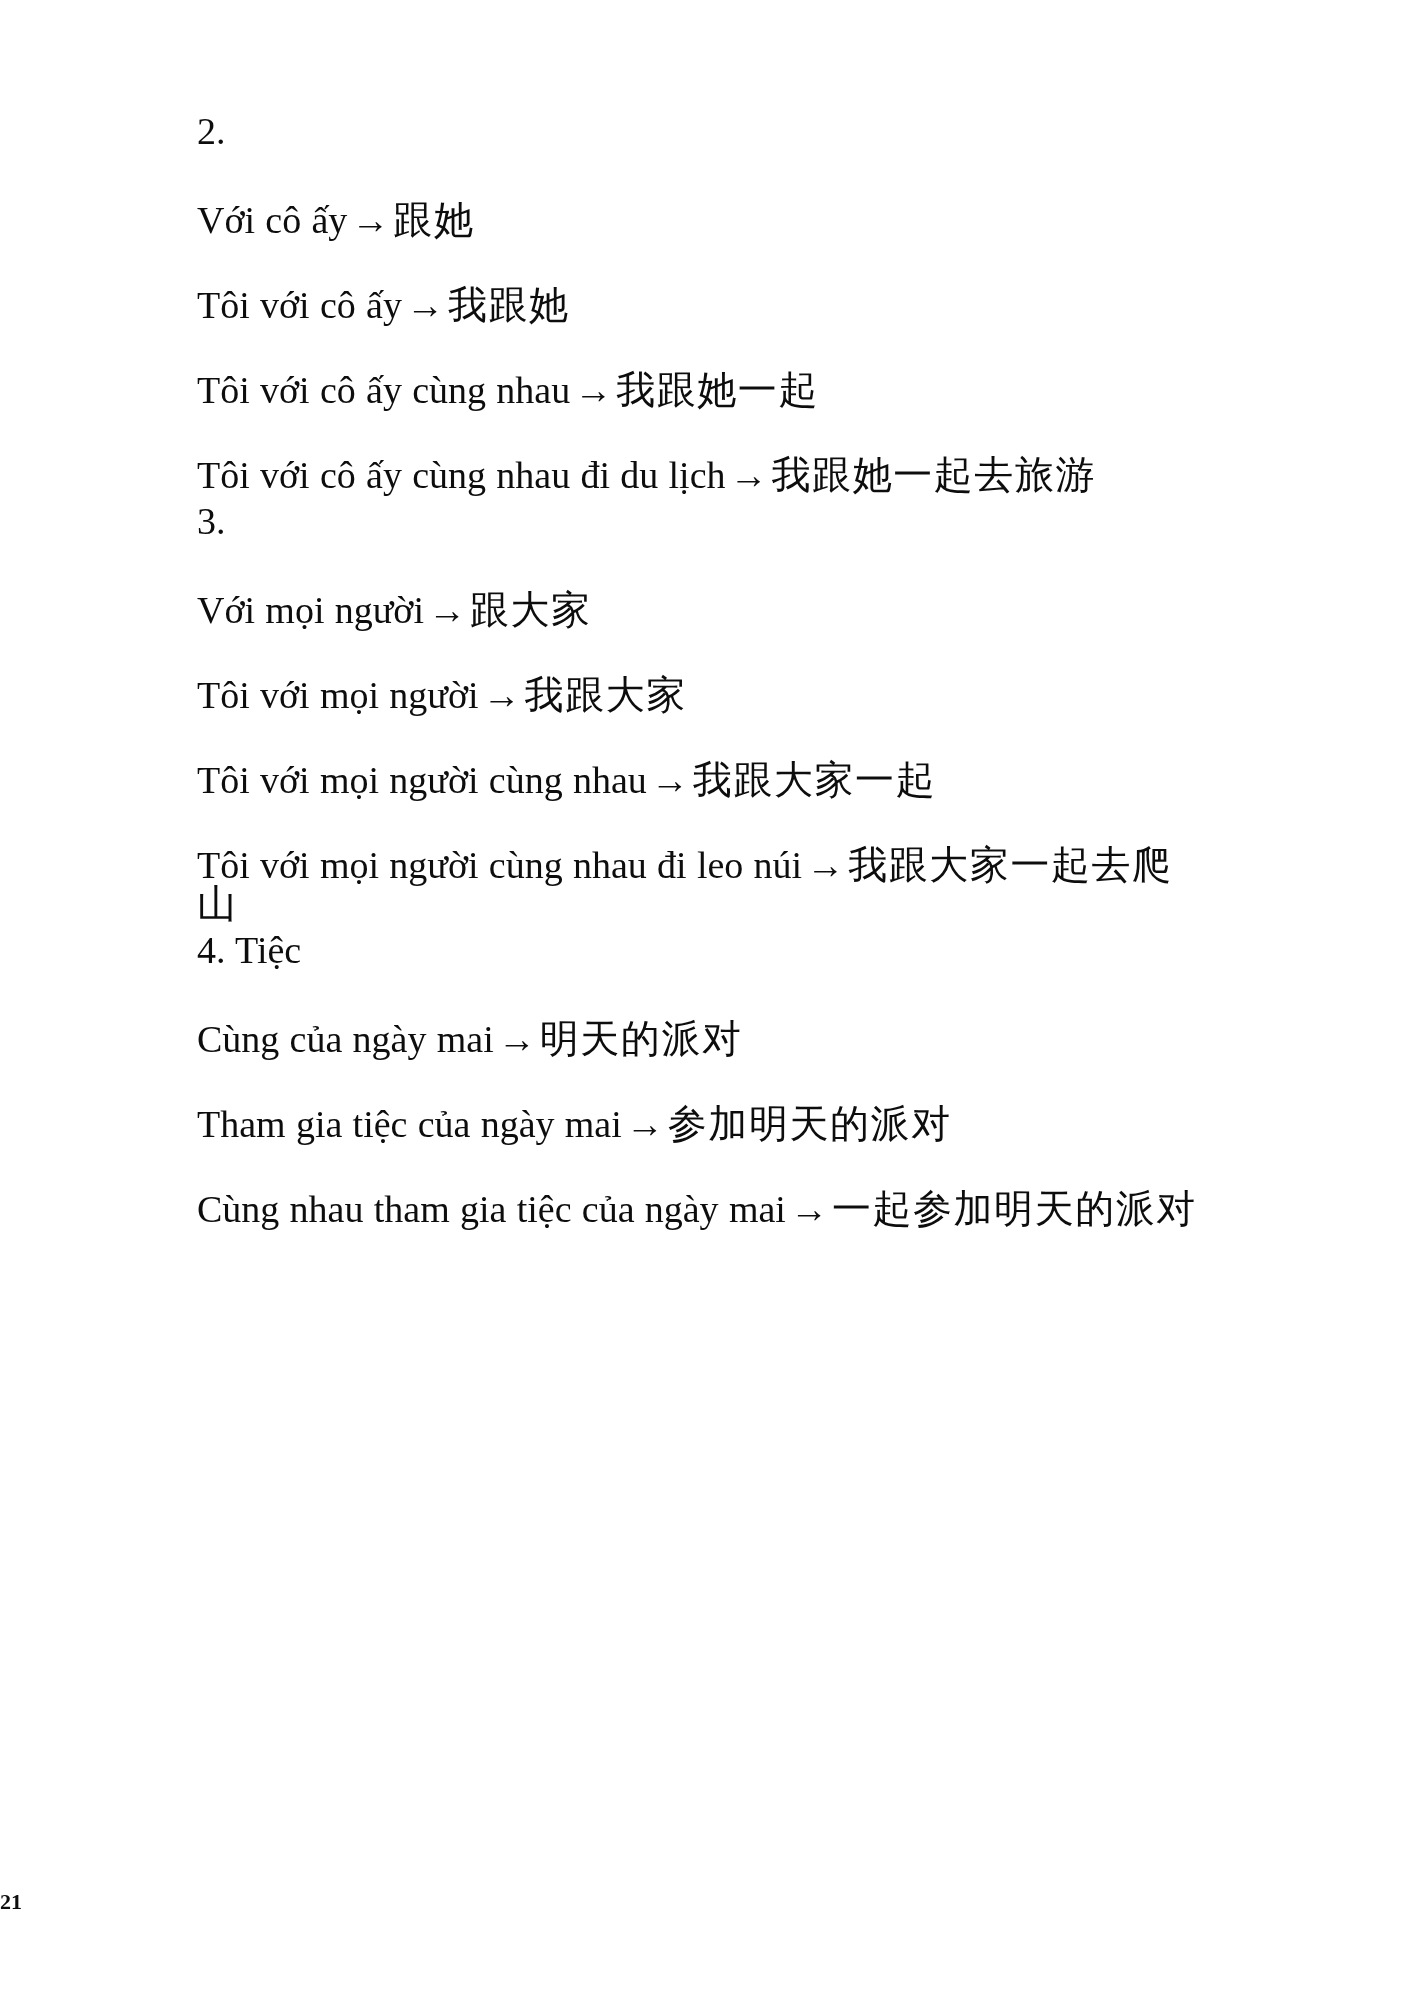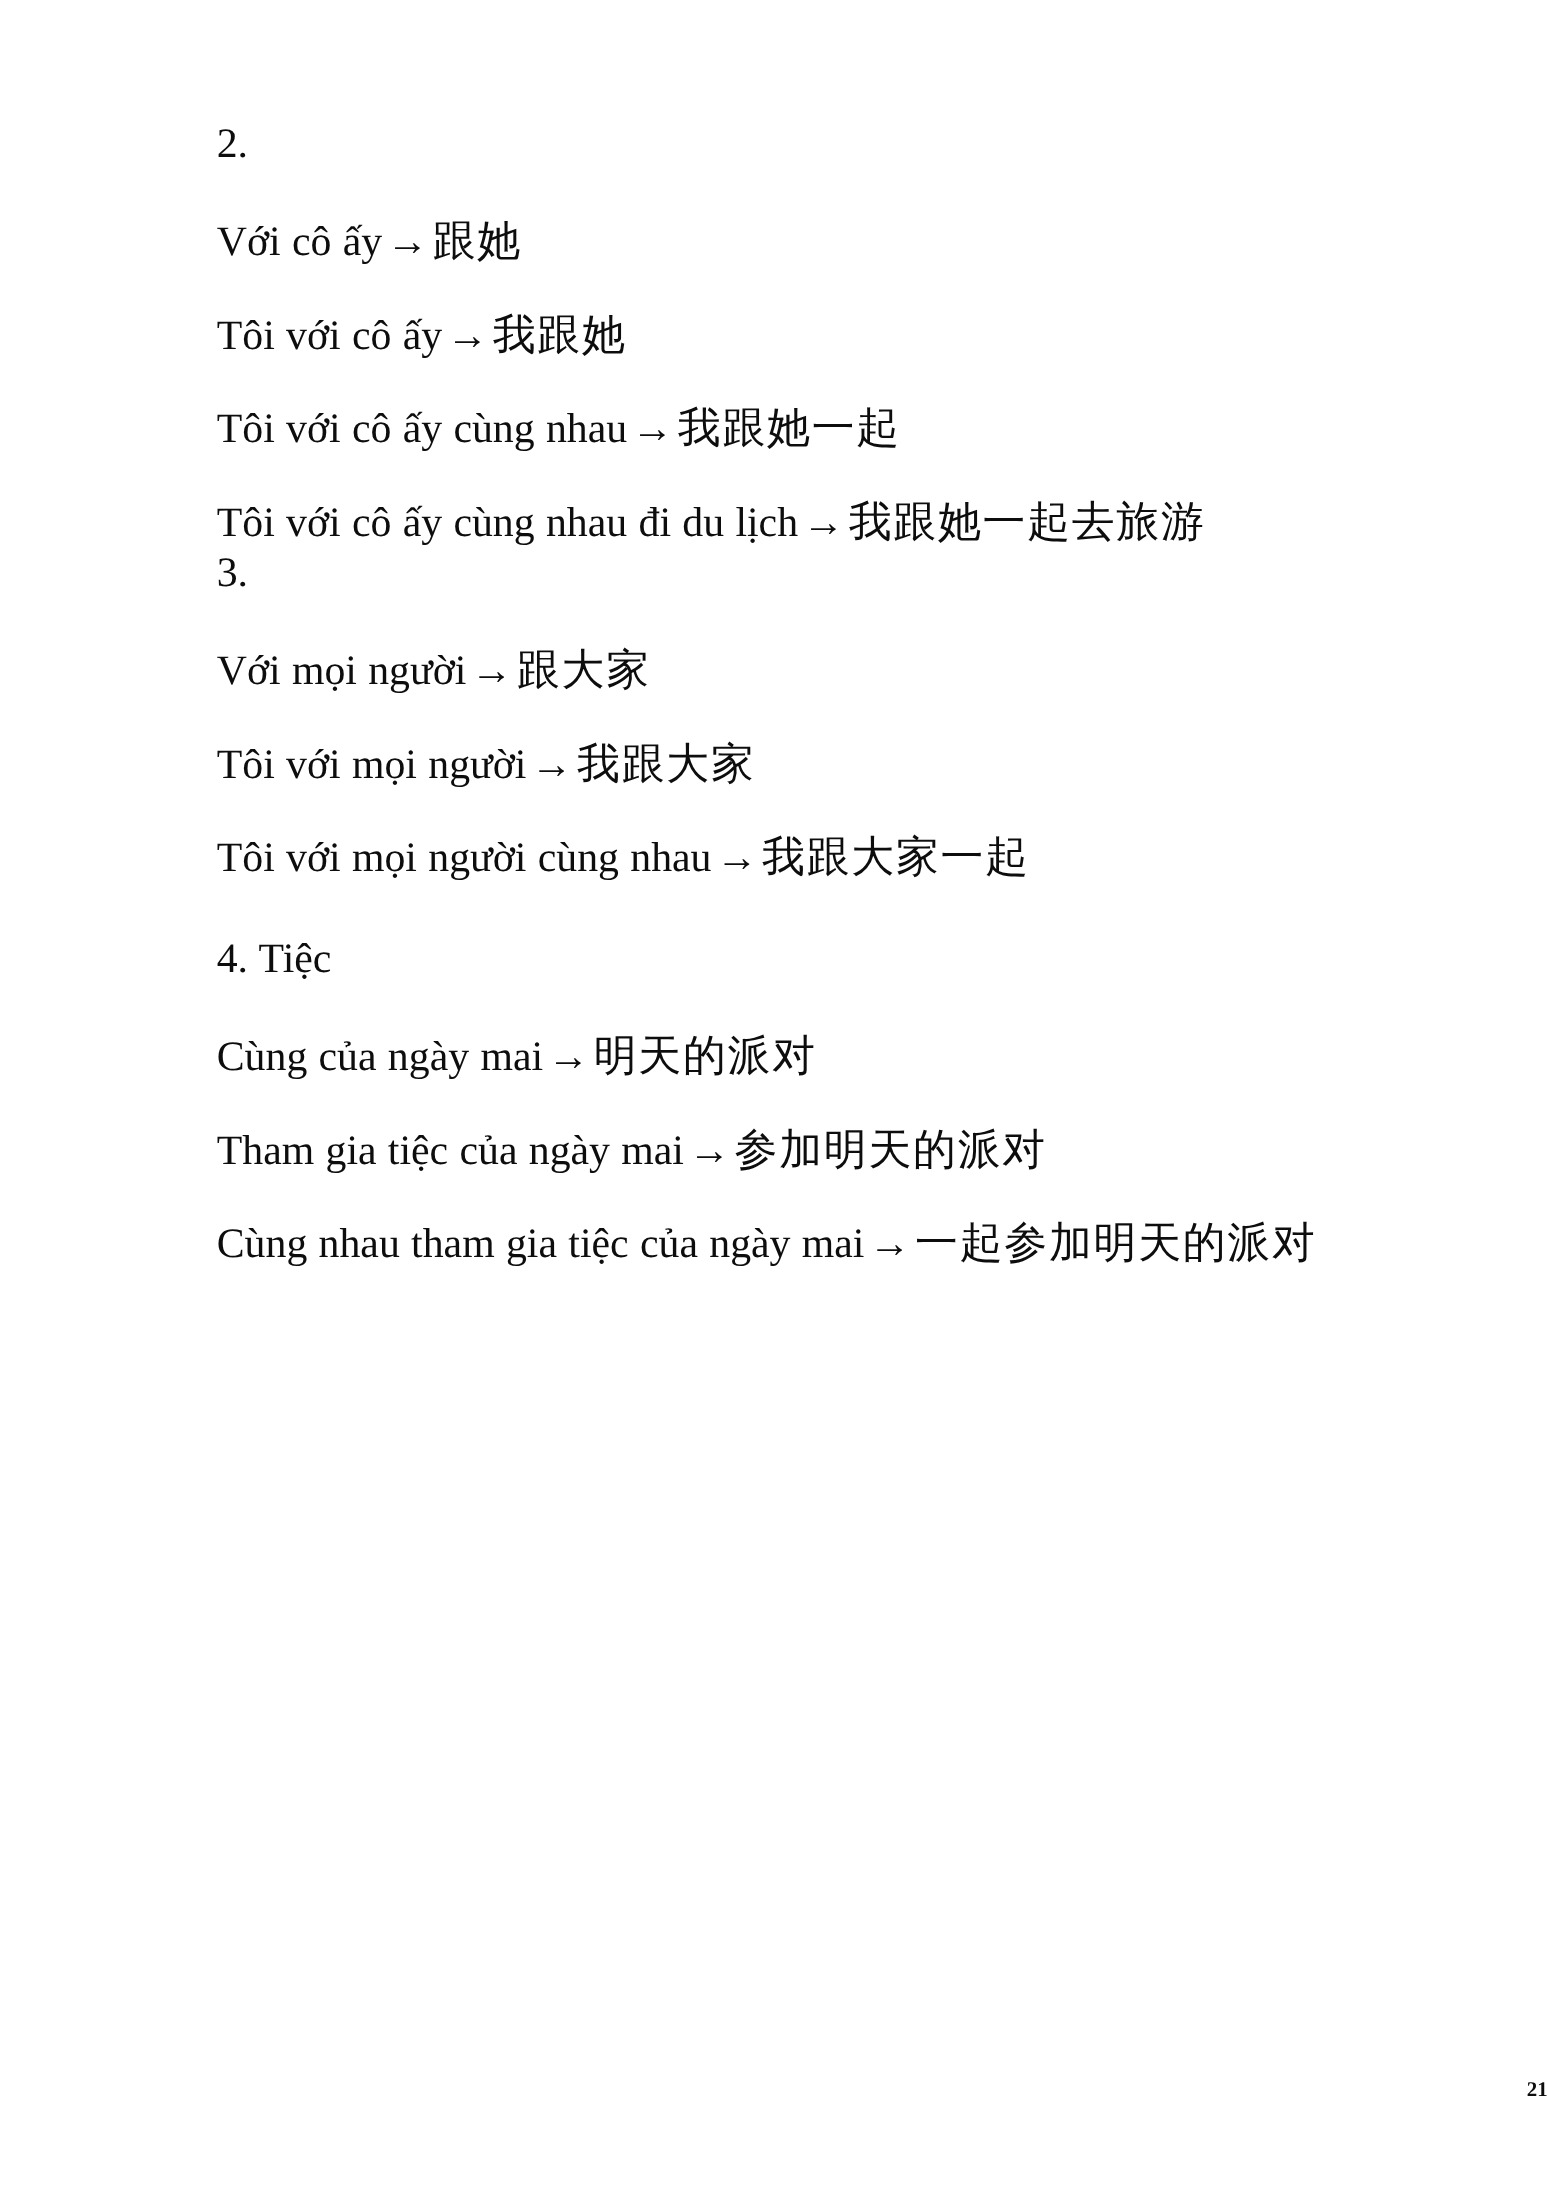--- a/index.html
+++ b/index.html
@@ -51,23 +51,23 @@
   }
   .arrow {
     font-family: "Liberation Serif", "DejaVu Serif", serif;
     padding: 0 4px;
   }
   .pagenum {
     position: absolute;
     left: 0;
     right: 0;
     top: 1889px;
-    text-align: right;
+    text-align: left;
     font-family: "Liberation Serif", "DejaVu Serif", serif;
-    font-size: 19px;
+    font-size: 22px;
     font-weight: bold;
     color: #0d0d0d;
   }
 </style>
 </head>
 <body>
 
 <div class="page">
 
   <div class="content">
@@ -92,20 +92,21 @@
 
     <p class="line map"><span>Với mọi người</span><span class="arrow">→</span><span class="cn">跟大家</span></p>
     <div class="spacer-md"></div>
 
     <p class="line map"><span>Tôi với mọi người</span><span class="arrow">→</span><span class="cn">我跟大家</span></p>
     <div class="spacer-md"></div>
 
     <p class="line map"><span>Tôi với mọi người cùng nhau</span><span class="arrow">→</span><span class="cn">我跟大家一起</span></p>
     <div class="spacer-md"></div>
 
+    <p class="line map"><span>Tôi với mọi người cùng nhau đi leo núi</span><span class="arrow">→</span><span class="cn">我跟大家一起去爬山</span></p>
     <div class="spacer-xs"></div>
 
     <p class="line num">4. Tiệc</p>
     <div class="spacer-lg"></div>
 
     <p class="line map"><span>Cùng của ngày mai</span><span class="arrow">→</span><span class="cn">明天的派对</span></p>
     <div class="spacer-md"></div>
 
     <p class="line map"><span>Tham gia tiệc của ngày mai</span><span class="arrow">→</span><span class="cn">参加明天的派对</span></p>
     <div class="spacer-md"></div>

